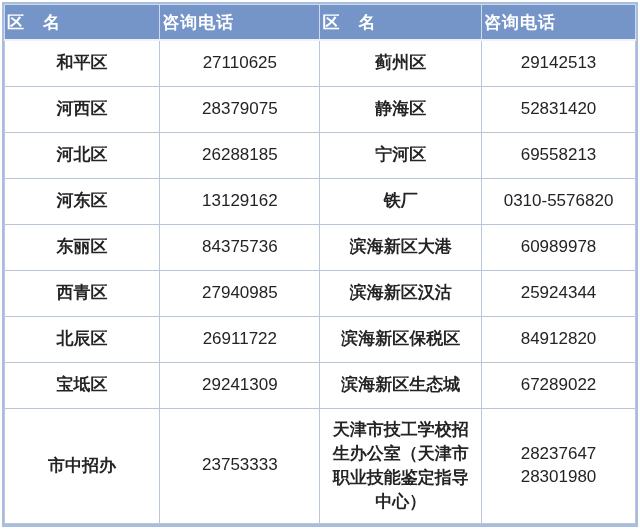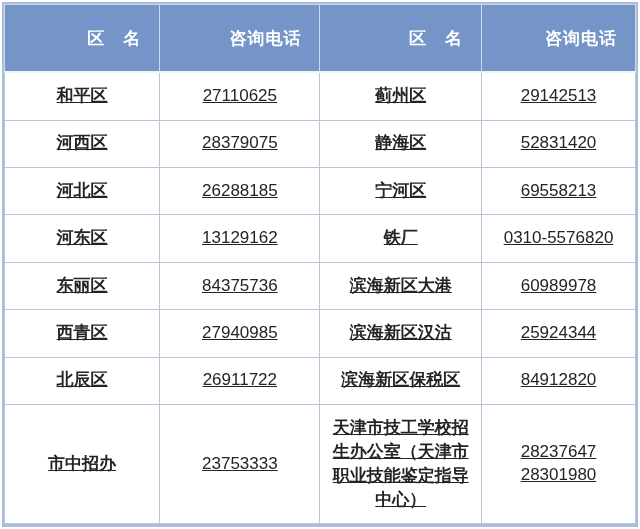--- a/index.html
+++ b/index.html
@@ -32,39 +32,38 @@
   col.c1 { width: 24.6%; }
   col.c2 { width: 25.4%; }
   col.c3 { width: 25.6%; }
   col.c4 { width: 24.4%; }
   th {
     background: #7594c7;
     color: #ffffff;
     font-size: 17px;
     font-weight: bold;
     height: 30px;
-    text-align: right;
+    text-align: left;
     vertical-align: middle;
     border: 1px solid #cdd9ec;
     border-bottom: 2px solid #eef3fa;
     letter-spacing: 1px;
-    padding: 18px;
+    padding: 2px;
   }
   td {
     border: 1px solid #b9c6d9;
     height: 35px;
     text-align: center;
     vertical-align: middle;
     font-size: 17px;
     color: #242424;
     background: #ffffff;
     padding: 2px 4px;
     line-height: 1.35;
     overflow: hidden;
-    text-decoration: underline;
   }
   td.district { font-weight: bold; }
   td.phone {
     font-weight: normal;
     white-space: pre-line;
     font-family: "Liberation Sans", "DejaVu Sans", sans-serif;
   }
   tr.tall td { height: 72px; }
   tr.tall td.district {
     text-align: center;
@@ -127,20 +126,26 @@
             <td class="phone">27940985</td>
             <td class="district">滨海新区汉沽</td>
             <td class="phone">25924344</td>
           </tr>
           <tr>
             <td class="district">北辰区</td>
             <td class="phone">26911722</td>
             <td class="district">滨海新区保税区</td>
             <td class="phone">84912820</td>
           </tr>
+          <tr>
+            <td class="district">宝坻区</td>
+            <td class="phone">29241309</td>
+            <td class="district">滨海新区生态城</td>
+            <td class="phone">67289022</td>
+          </tr>
           <tr class="tall">
             <td class="district">市中招办</td>
             <td class="phone">23753333</td>
             <td class="district">天津市技工学校招生办公室（天津市职业技能鉴定指导中心）</td>
             <td class="phone">28237647
 28301980</td>
           </tr>
         </tbody>
     </table>
   </div>

